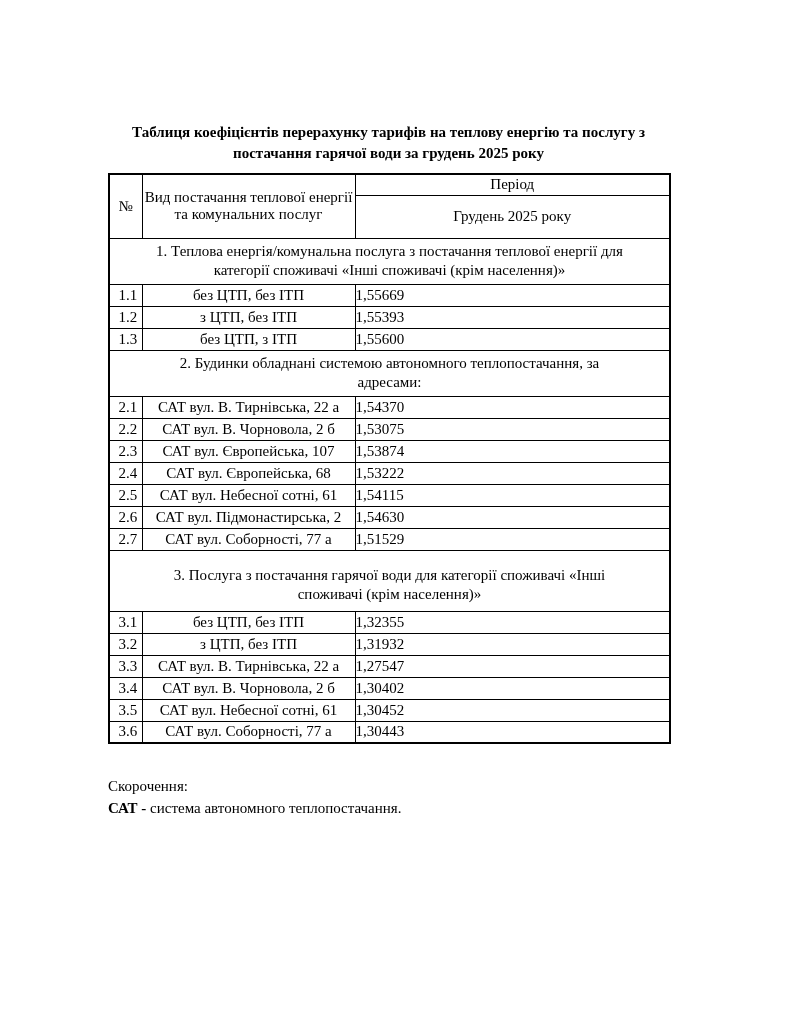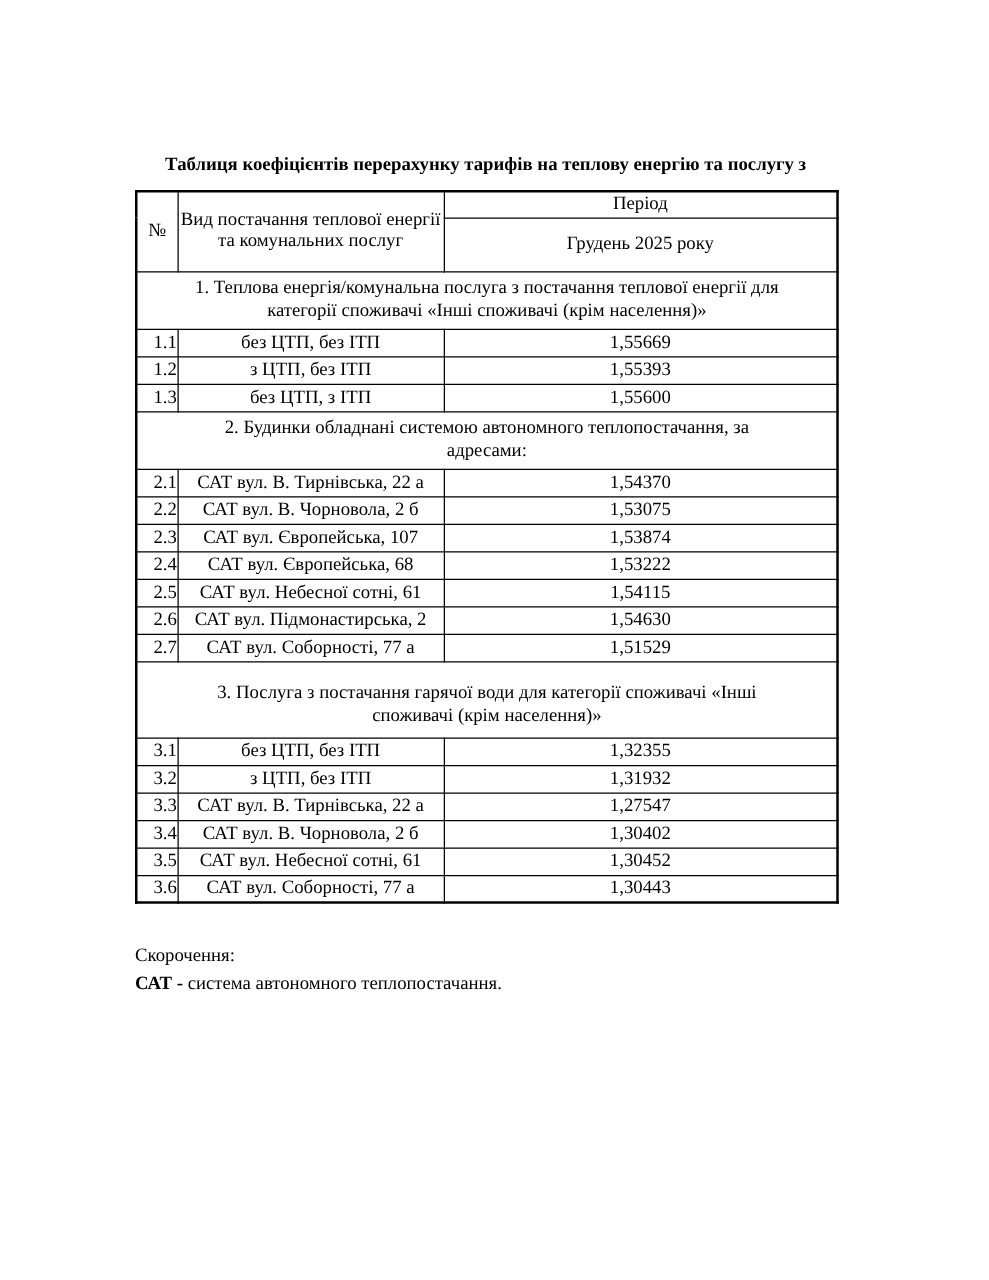--- a/index.html
+++ b/index.html
@@ -65,43 +65,44 @@
     font-weight: bold;
     text-align: center;
     padding: 3px 36px 4px 36px;
     line-height: 19px;
   }
   td.section-cell.tall {
     padding-top: 15px;
     padding-bottom: 7px;
   }
   td.cell-no {
-    text-align: right;
+    text-align: center;
     padding-left: 4px;
     height: 22px;
   }
   td.cell-name { text-align: center; height: 22px; }
-  td.cell-value { text-align: center; height: 22px; }
+  td.cell-value { height: 22px; }
   .footnotes {
     margin-top: 32px;
     font-size: 15px;
     line-height: 21.5px;
   }
   .footnotes p { margin: 0; text-align: justify; }
   .footnotes .fn-heading { text-align: left; }
   .footnotes b { font-weight: bold; }
 </style>
 </head>
 <body>
 
 <div class="page">
   <div class="content">
 
     <div class="doc-title">
       <div>Таблиця коефіцієнтів перерахунку тарифів на теплову енергію та послугу з</div>
+      <div>постачання гарячої води за грудень 2025 року</div>
     </div>
 
     <table class="coef">
       <colgroup>
         <col class="c-no">
           <col class="c-name">
           <col class="c-val">
       </colgroup>
       <thead>
         <tr>

